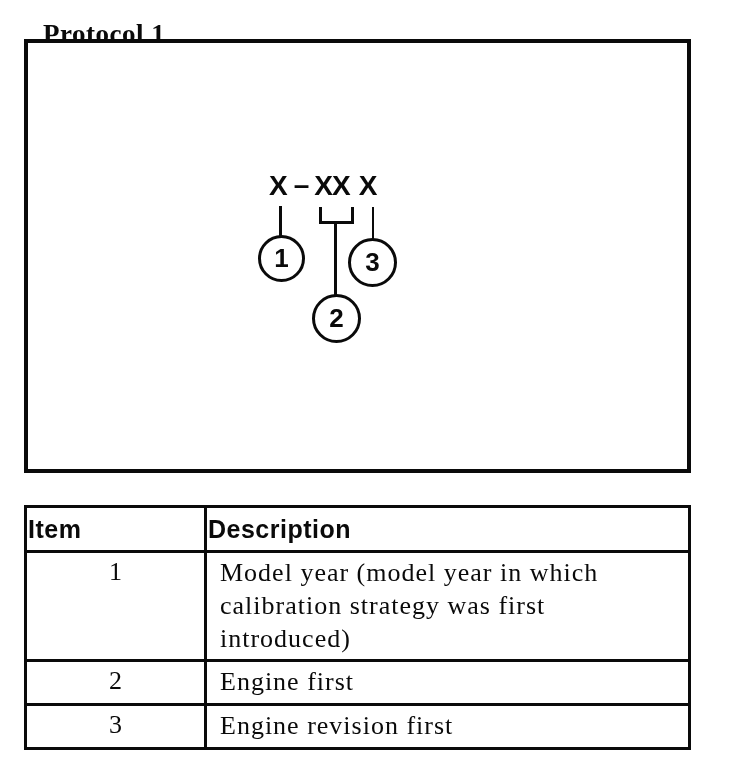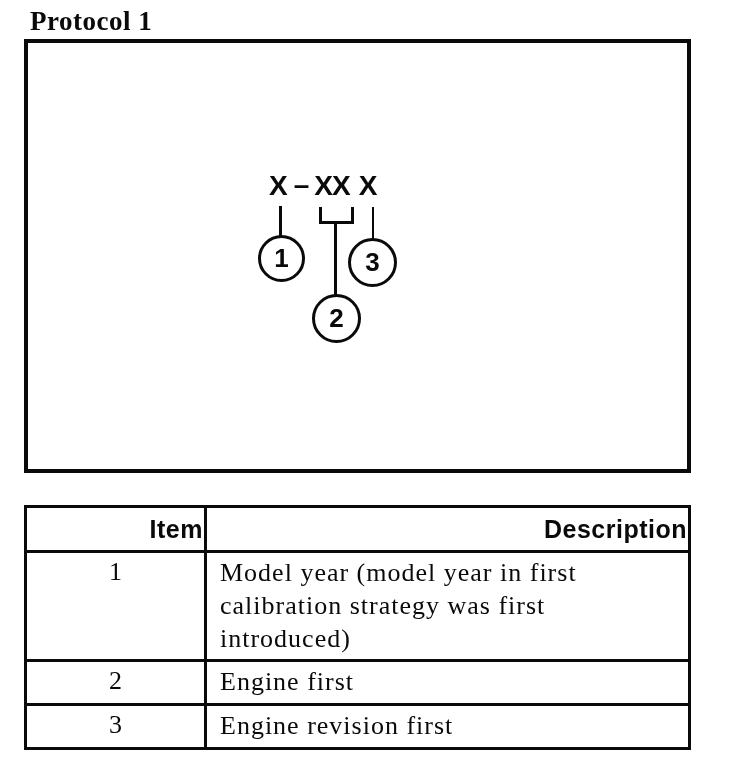--- a/index.html
+++ b/index.html
@@ -4,21 +4,21 @@
 <style>
   html, body { margin:0; padding:0; background:#ffffff; }
   .canvas {
     position:relative; width:752px; height:766px;
     background:#ffffff; color:#0a0a0a; overflow:hidden;
     font-family:"Liberation Serif", serif;
   }
 
   
   .page-title {
-    position:absolute; left:27px; top:3px; margin:3px;
+    position:absolute; left:27px; top:3px; margin:16px;
     font-family:"Liberation Serif", serif;
     font-size:27px; font-weight:bold; letter-spacing:0.5px;
     color:#0a0a0a;
   }
 
   
   .figure-frame {
     position:absolute; left:24px; top:39px; width:667px; height:434px;
     border:4px solid #0a0a0a; box-sizing:border-box; background:#ffffff;
   }
@@ -66,21 +66,21 @@
   .data-table {
     position:absolute; left:24px; top:505px; width:664px;
     border-collapse:collapse; table-layout:fixed; background:#ffffff;
   }
   .data-table th, .data-table td {
     border:3px solid #0a0a0a; box-sizing:border-box;
   }
   .data-table th {
     font-family:"Liberation Sans", sans-serif;
     font-weight:bold; font-size:25px; letter-spacing:0.5px;
-    height:45px; text-align:right; vertical-align:middle; color:#0a0a0a;
+    height:45px; text-align:left; vertical-align:middle; color:#0a0a0a;
   }
   .col-item { width:180px; }
   .col-desc { width:484px; }
   td.cell-item {
     font-family:"Liberation Serif", serif; font-size:26px;
     text-align:center; vertical-align:top; padding-top:4px; color:#0a0a0a;
   }
   td.cell-desc {
     font-family:"Liberation Serif", serif; font-size:26px;
     letter-spacing:1px; line-height:33px;
@@ -133,21 +133,21 @@
     <thead>
       <tr>
         <th>Item</th>
         <th>Description</th>
       </tr>
     </thead>
     <tbody>
       <tr class="row-tall">
         <td class="cell-item">1</td>
         <td class="cell-desc">
-          <span>Model year (model year in first</span>
+          <span>Model year (model year in which</span>
           <span>calibration strategy was first</span>
           <span>introduced)</span>
         </td>
       </tr>
       <tr class="row-short">
         <td class="cell-item">2</td>
         <td class="cell-desc">
           <span>Engine first</span>
         </td>
       </tr>

